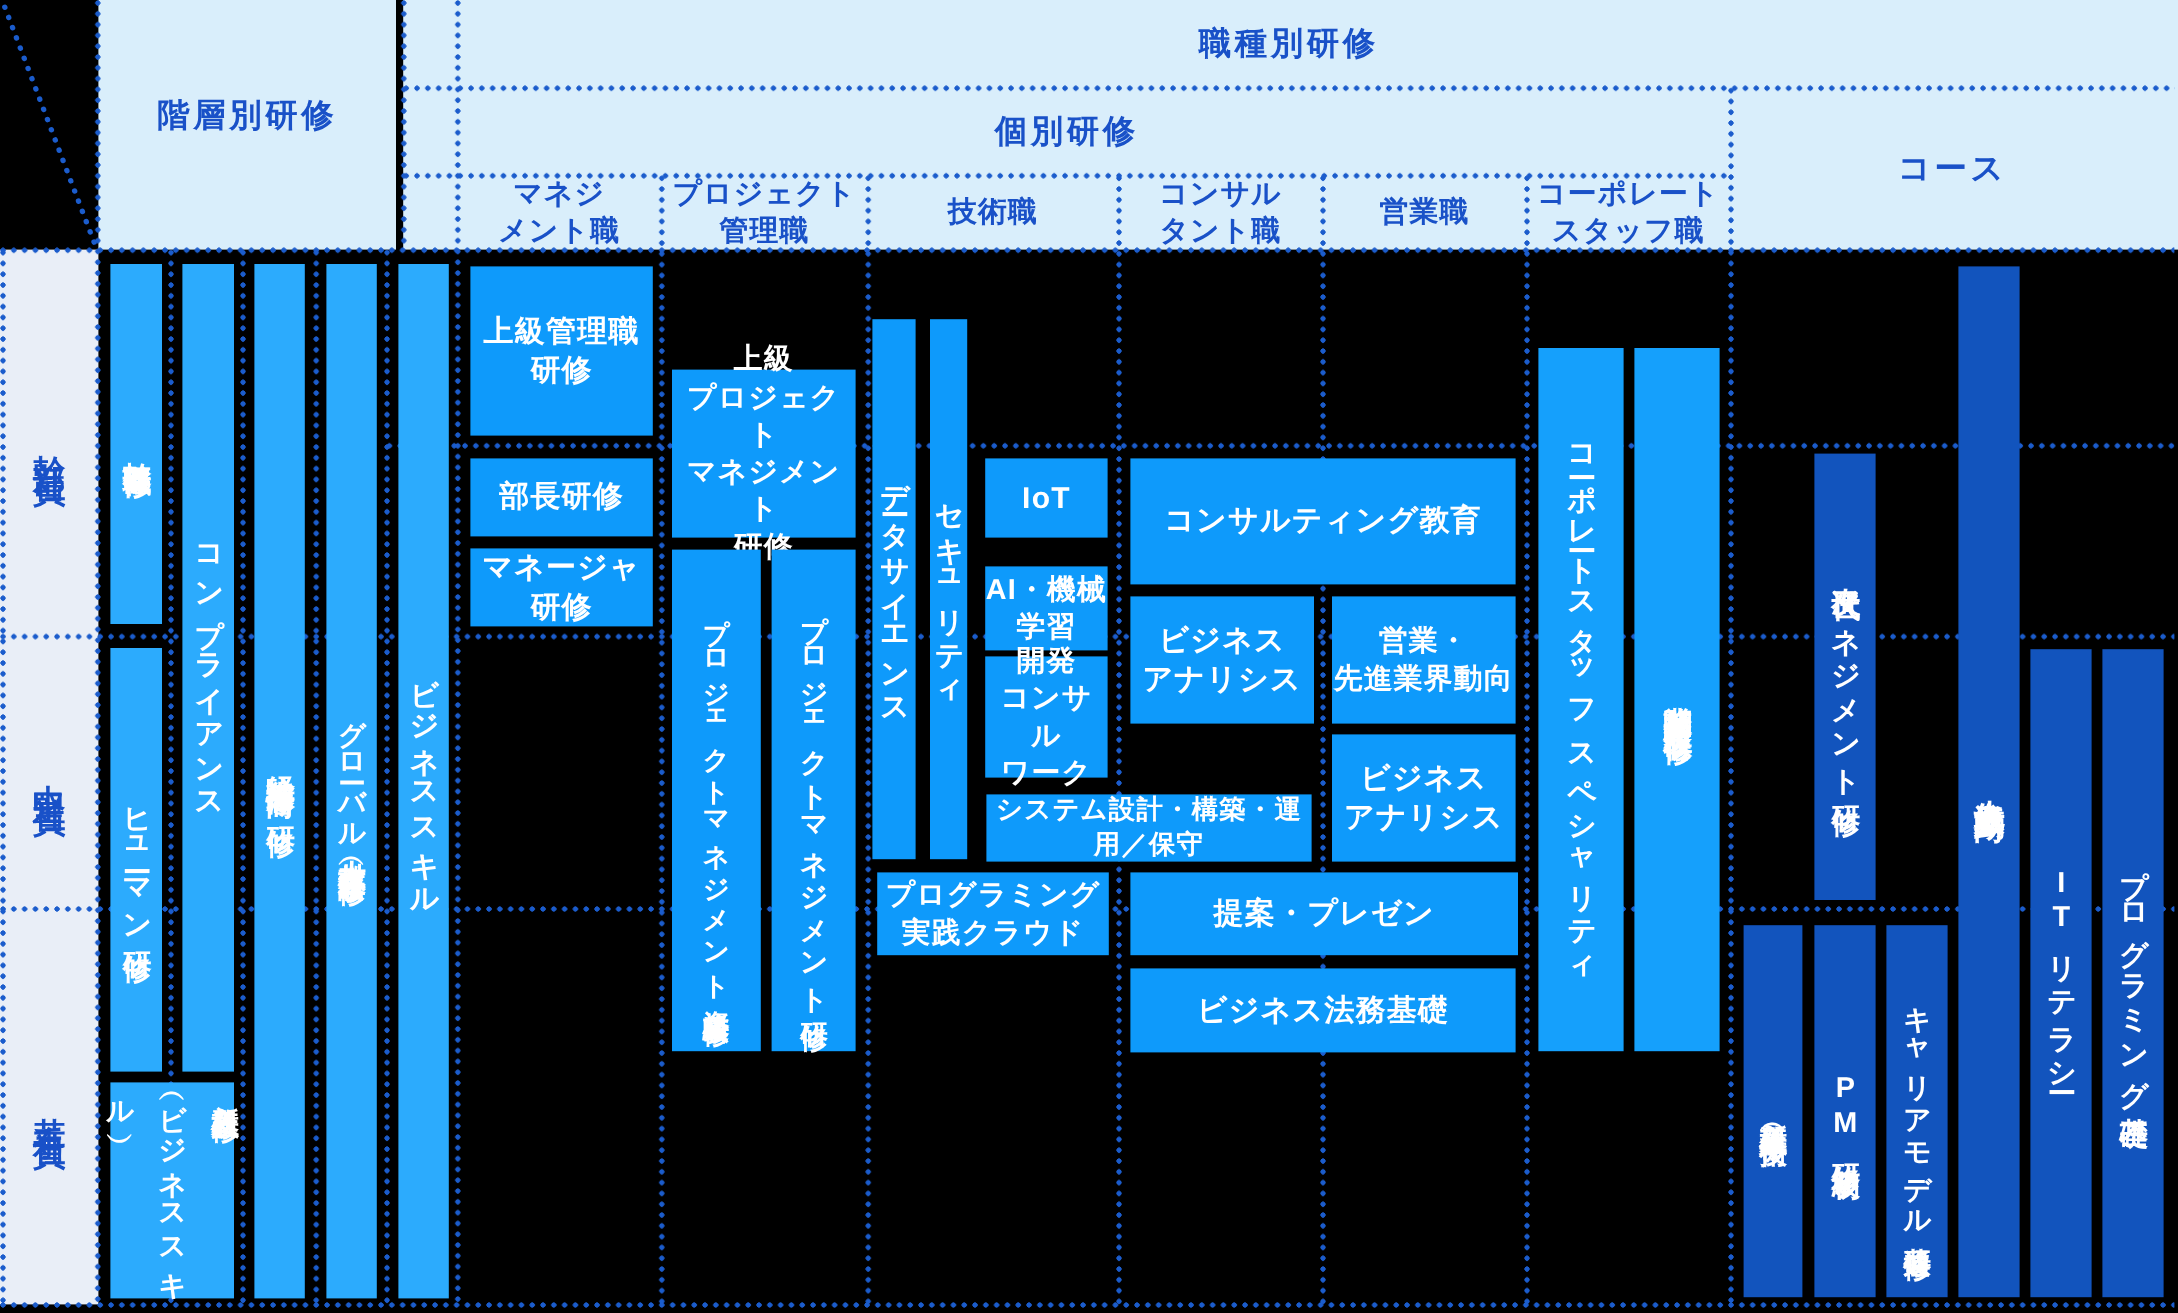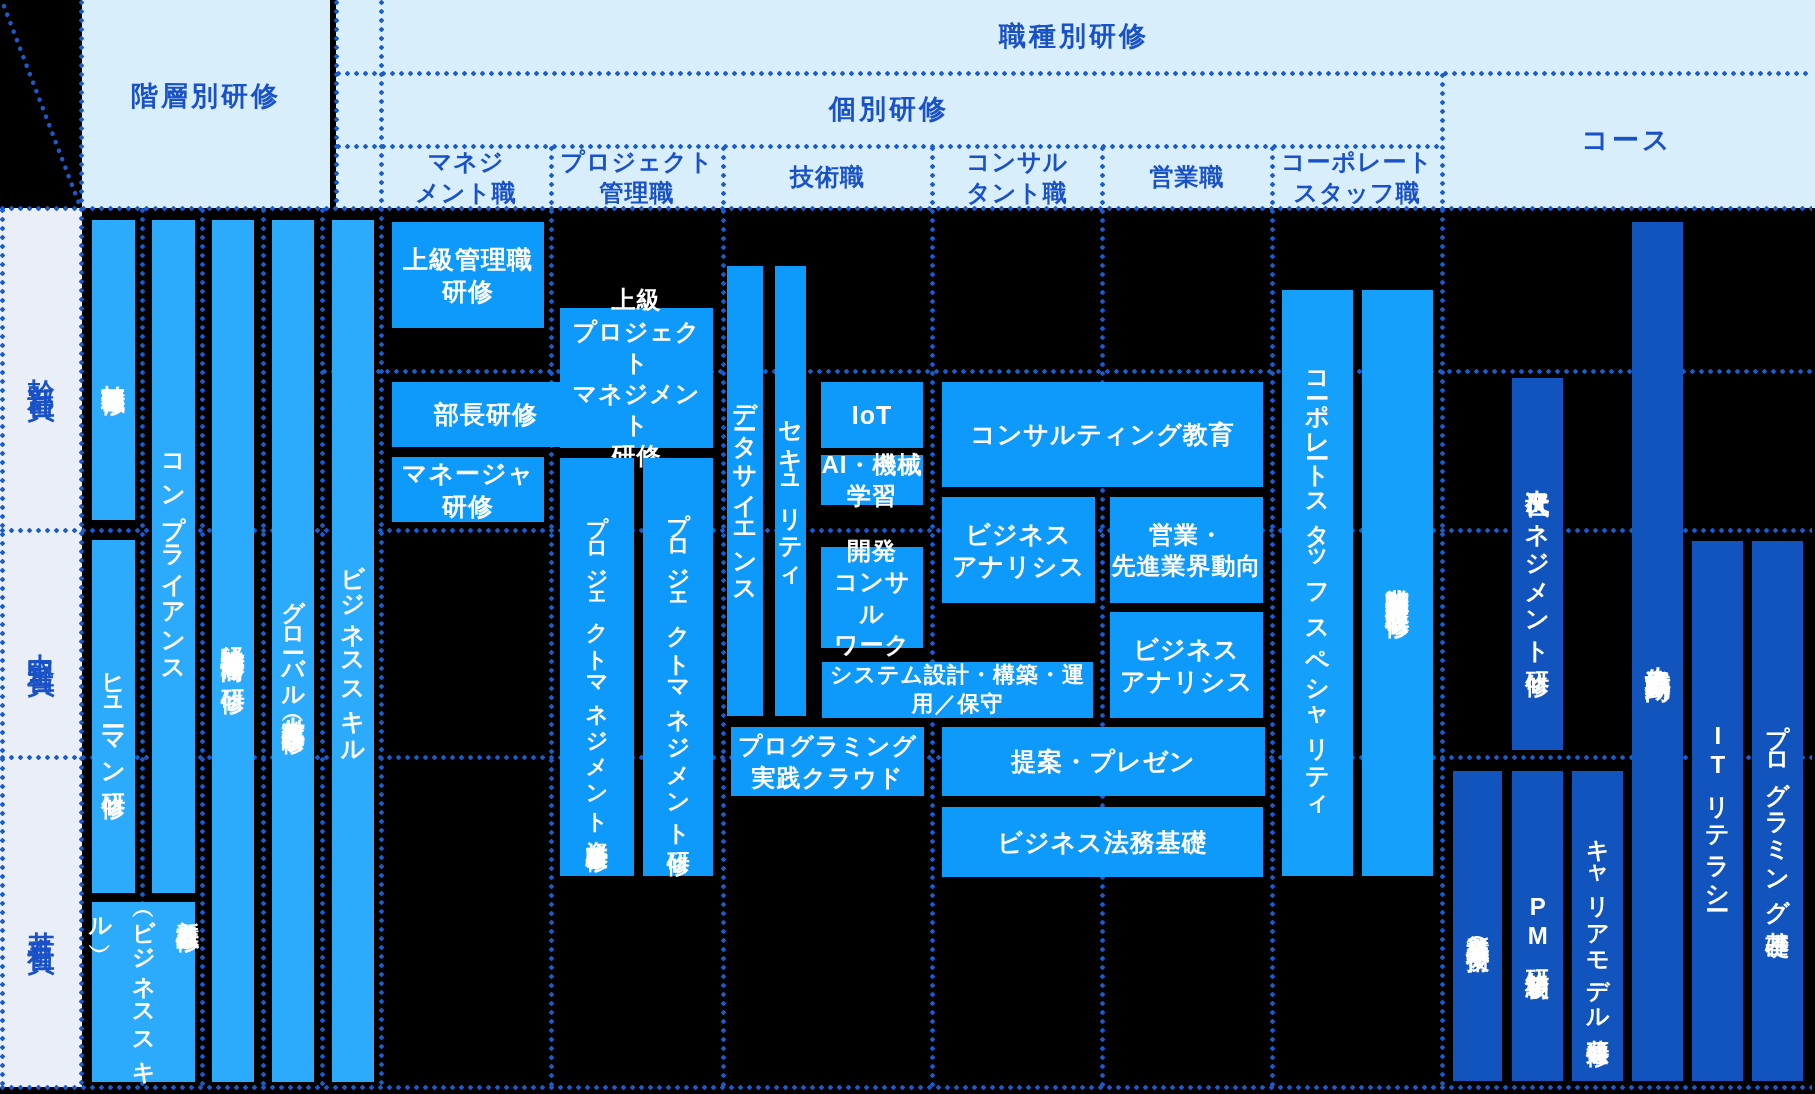--- a/index.html
+++ b/index.html
@@ -113,25 +113,25 @@
       </div>
       <div class="tbox light-bar" style="left: 212px; top: 220px; width: 42px; height: 862px;">
         <span class="v" style="font-size: 24px;">経験者採用者向け研修</span>
       </div>
       <div class="tbox light-bar" style="left: 272px; top: 220px; width: 42px; height: 862px;">
         <span class="v" style="font-size: 23px;">グローバル人材教育（語学研修）</span>
       </div>
       <div class="tbox light-bar" style="left: 332px; top: 220px; width: 42px; height: 862px;">
         <span class="v" style="font-size: 24px;">ビジネススキル</span>
       </div>
-      <div class="tbox box" style="left: 392px; top: 222px; width: 152px; height: 106px;">
+      <div class="tbox box" style="left: 392px; top: 222px; width: 152px; height: 141px;">
         <span class="h" style="font-size: 25px;">上級管理職
 研修</span>
       </div>
-      <div class="tbox box" style="left: 392px; top: 382px; width: 152px; height: 65px; padding-left: 18px;">
+      <div class="tbox box" style="left: 392px; top: 382px; width: 152px; height: 65px;">
         <span class="h" style="font-size: 25px;">部長研修</span>
       </div>
       <div class="tbox box" style="left: 392px; top: 457px; width: 152px; height: 65px;">
         <span class="h" style="font-size: 25px;">マネージャ
 研修</span>
       </div>
       <div class="tbox box" style="left: 560px; top: 308px; width: 153px; height: 140px;">
         <span class="h" style="font-size: 24px;">上級
 プロジェクト
 マネジメント
@@ -145,21 +145,21 @@
       </div>
       <div class="tbox box" style="left: 727px; top: 266px; width: 36px; height: 450px;">
         <span class="v" style="font-size: 24px;">データサイエンス</span>
       </div>
       <div class="tbox box" style="left: 775px; top: 266px; width: 31px; height: 450px;">
         <span class="v" style="font-size: 24px;">セキュリティ</span>
       </div>
       <div class="tbox box" style="left: 821px; top: 382px; width: 102px; height: 66px;">
         <span class="h" style="font-size: 25px; text-align: center;">IoT</span>
       </div>
-      <div class="tbox box" style="left: 821px; top: 455px; width: 102px; height: 50px;">
+      <div class="tbox box" style="left: 821px; top: 472px; width: 102px; height: 70px;">
         <span class="h" style="font-size: 24px;">AI・機械
 学習</span>
       </div>
       <div class="tbox box" style="left: 821px; top: 547px; width: 102px; height: 101px;">
         <span class="h" style="font-size: 24px;">開発
 コンサル
 ワーク</span>
       </div>
       <div class="tbox box" style="left: 822px; top: 662px; width: 271px; height: 56px;">
         <span class="h" style="font-size: 22px;">システム設計・構築・運用／保守</span>

